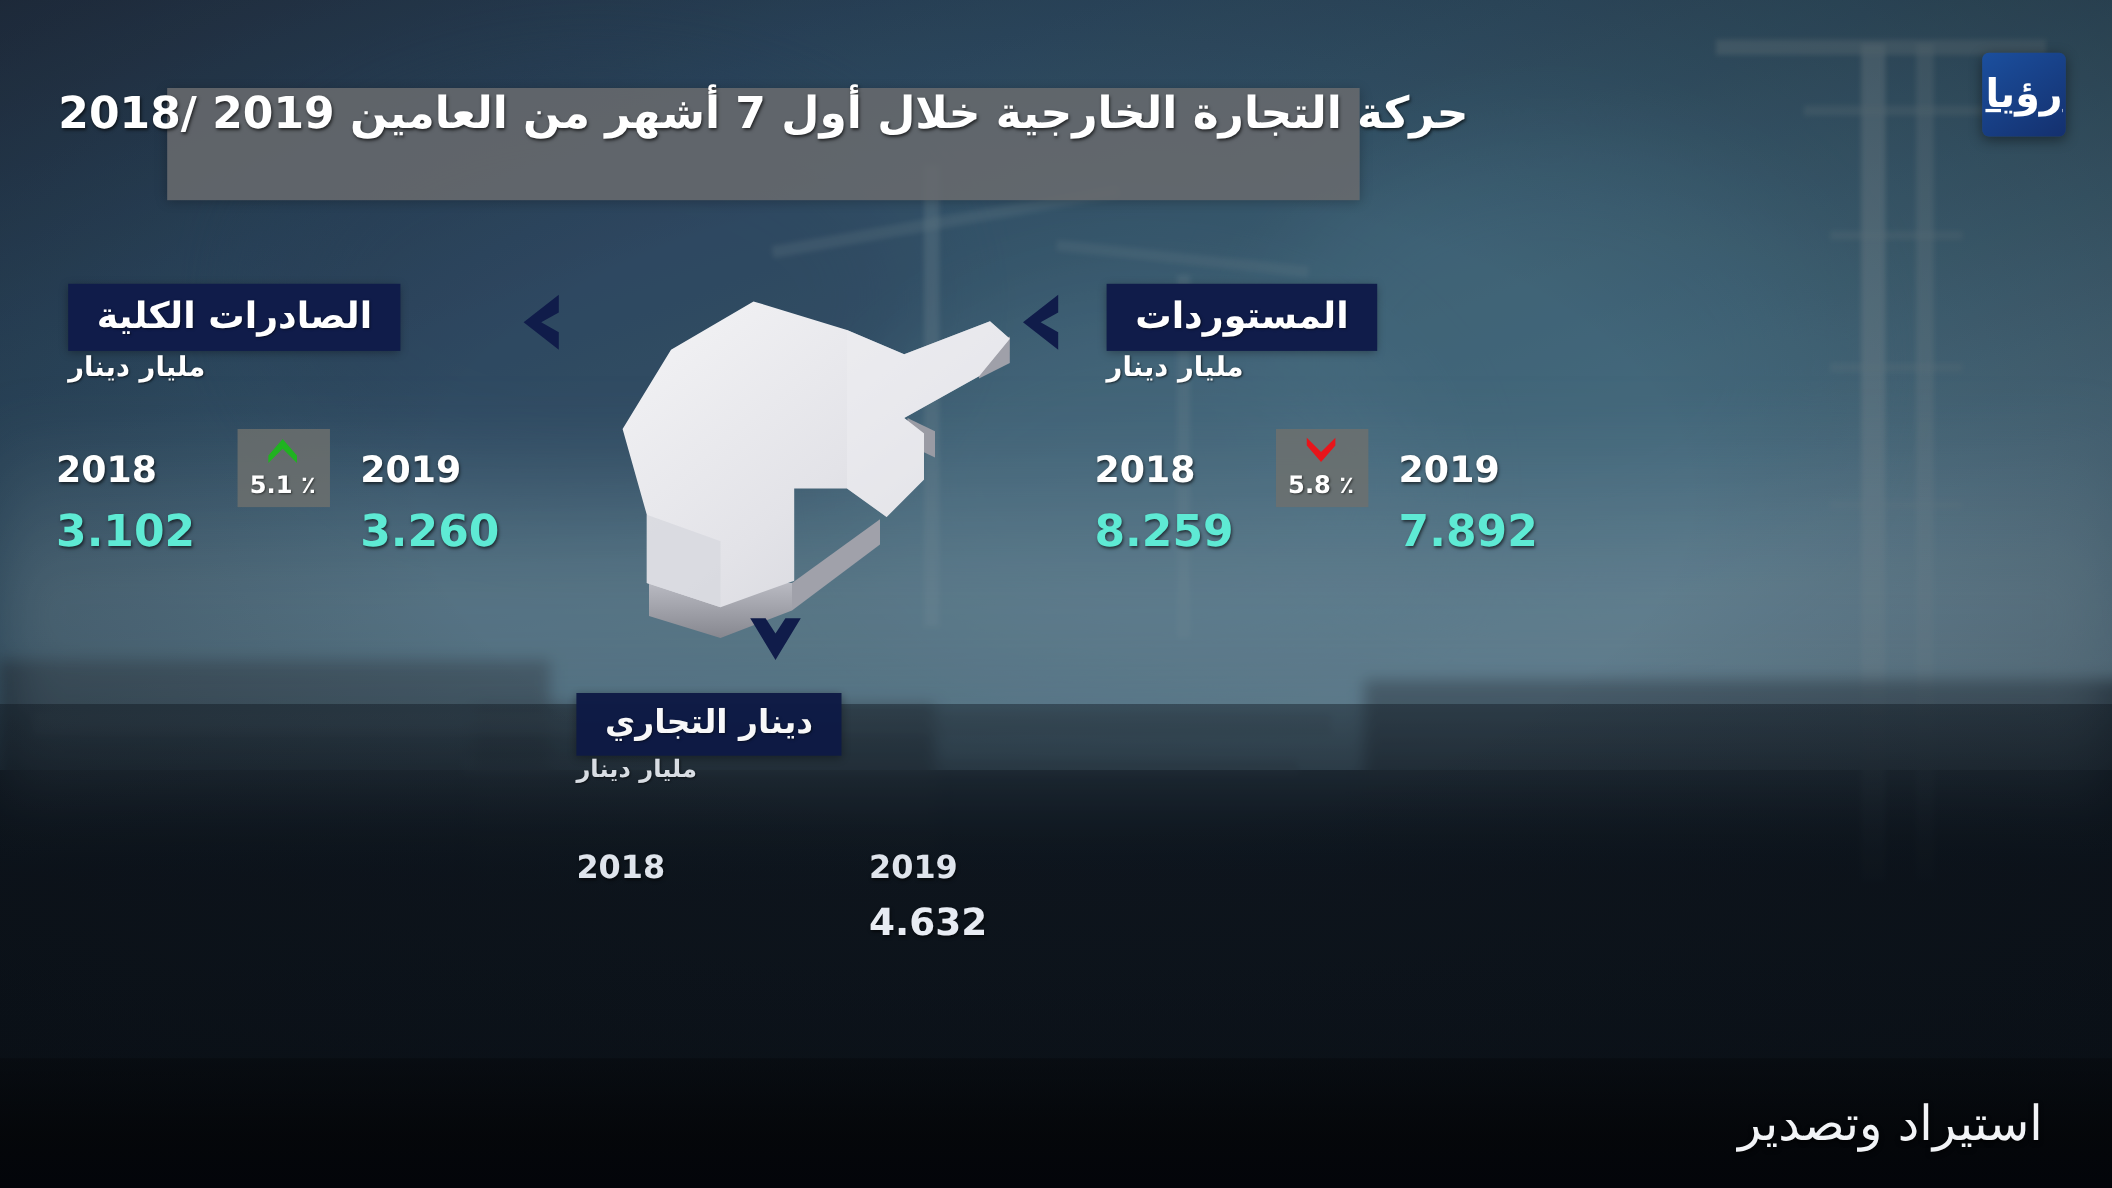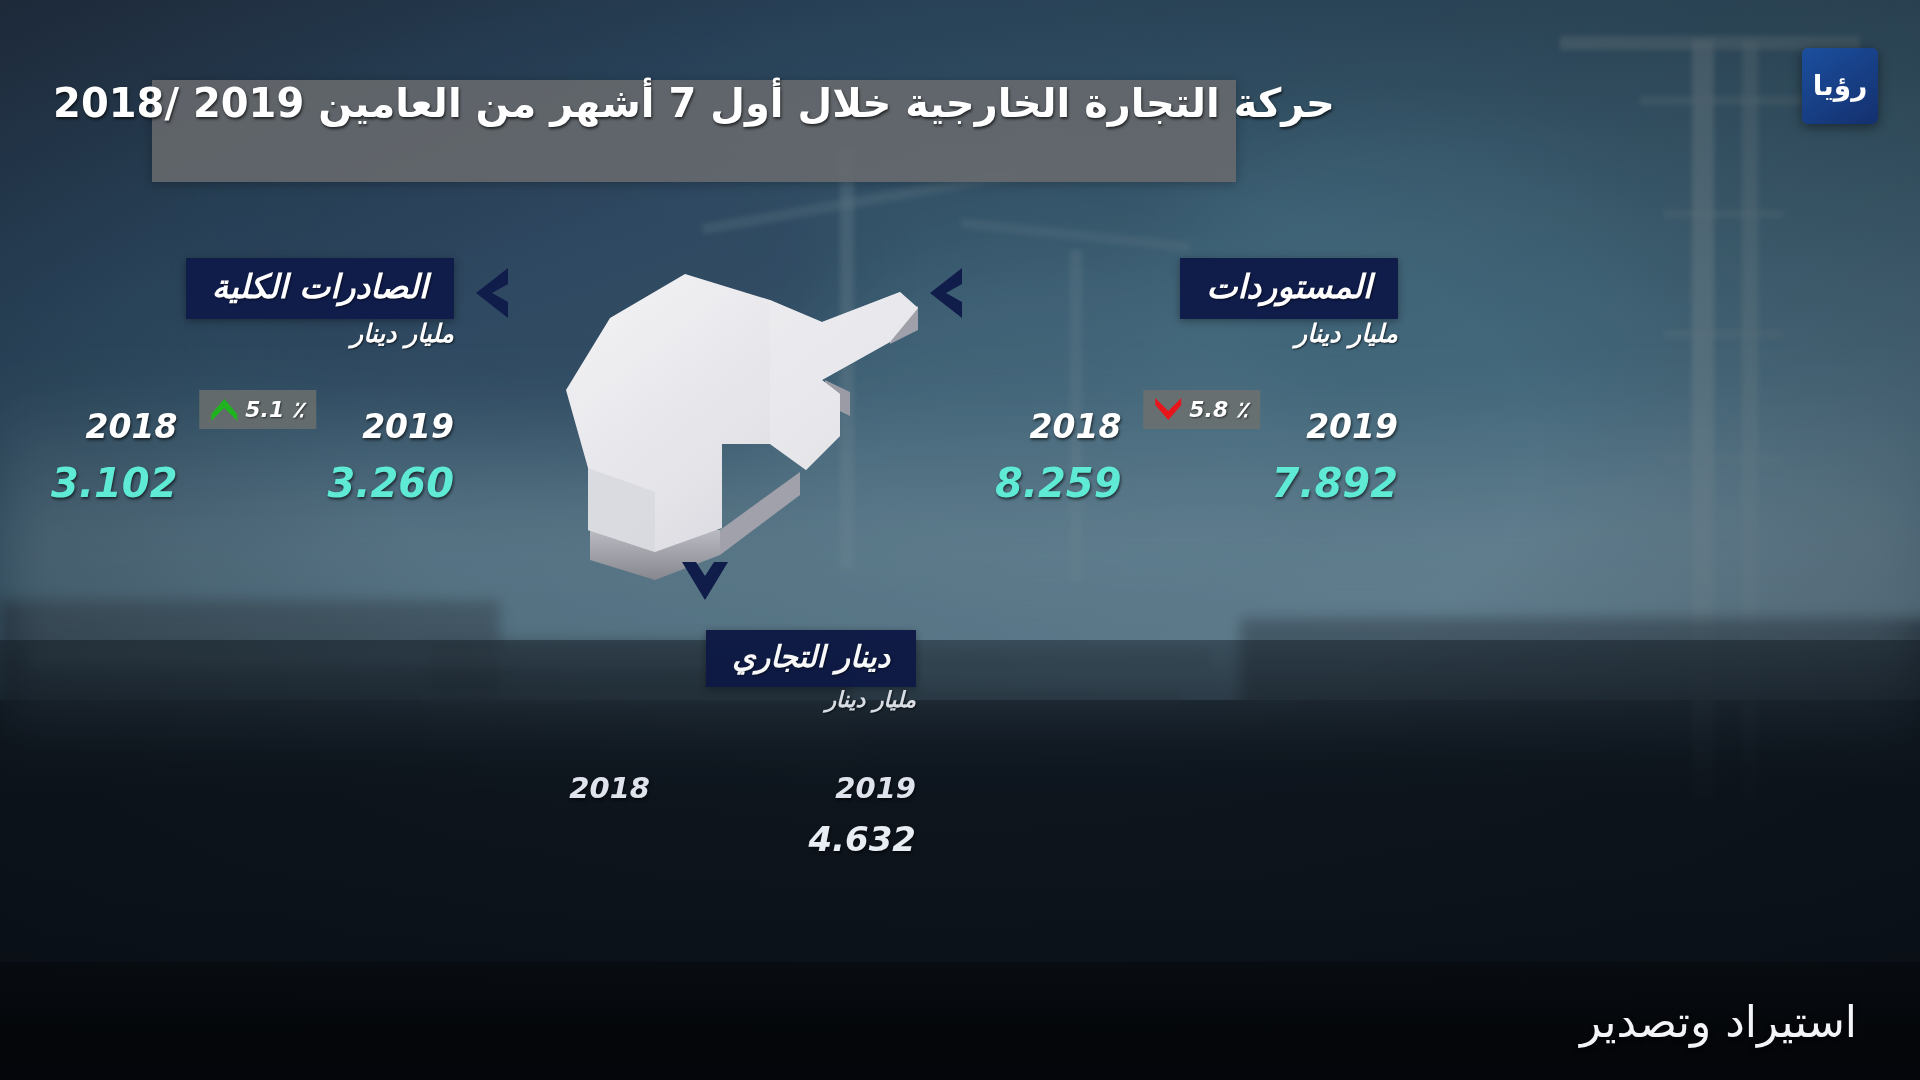--- a/index.html
+++ b/index.html
@@ -48,24 +48,24 @@
   }
 
   
   #logo{
     position:absolute;right:42px;top:48px;width:76px;height:76px;
     background:linear-gradient(145deg,#1b4f9e,#14306e);
     border-radius:6px;
     display:flex;align-items:center;justify-content:center;
     box-shadow:0 3px 12px rgba(0,0,0,.45);
   }
-  #logo-mark{color:#fff;font-size:28px;font-weight:bold;line-height:1;direction:rtl;}
-
-  
-  .panel{position:absolute;text-align:right;font-style:italic;}
+  #logo-mark{color:#fff;font-size:36px;font-weight:bold;line-height:1;direction:rtl;text-decoration:underline;}
+
+  
+  .panel{position:absolute;text-align:left;}
   .panel-header{
     background:#101c4a;
     color:#ffffff;font-size:33px;font-weight:bold;
     padding:9px 26px 13px 26px;
     display:inline-block;direction:rtl;white-space:nowrap;
     text-shadow:1px 1px 2px rgba(0,0,0,.5);
     box-shadow:0 2px 8px rgba(0,0,0,.35);
   }
   .panel-unit{
     color:#ffffff;font-size:25px;font-weight:bold;direction:rtl;
@@ -83,20 +83,21 @@
   .col-value{
     color:#5eead4;font-size:40px;font-weight:bold;margin-top:14px;
     text-shadow:1px 2px 3px rgba(0,0,0,.6);
   }
   .delta-badge{
     position:absolute;left:50%;top:26px;transform:translateX(-50%);
     background:rgba(110,112,110,.82);
     padding:7px 13px 7px 11px;
     display:flex;align-items:center;gap:7px;
     direction:ltr;
+    flex-direction:column;
   }
   .delta-badge .chev{width:28px;height:25px;display:block;}
   .delta-badge .pct{
     color:#ffffff;font-size:22px;font-weight:bold;
     text-shadow:1px 1px 2px rgba(0,0,0,.55);white-space:nowrap;
   }
 
   #panel-exports{left:62px;top:258px;width:392px;}
   #panel-imports{left:1006px;top:258px;width:392px;}
   #panel-deficit{left:524px;top:630px;width:392px;}

